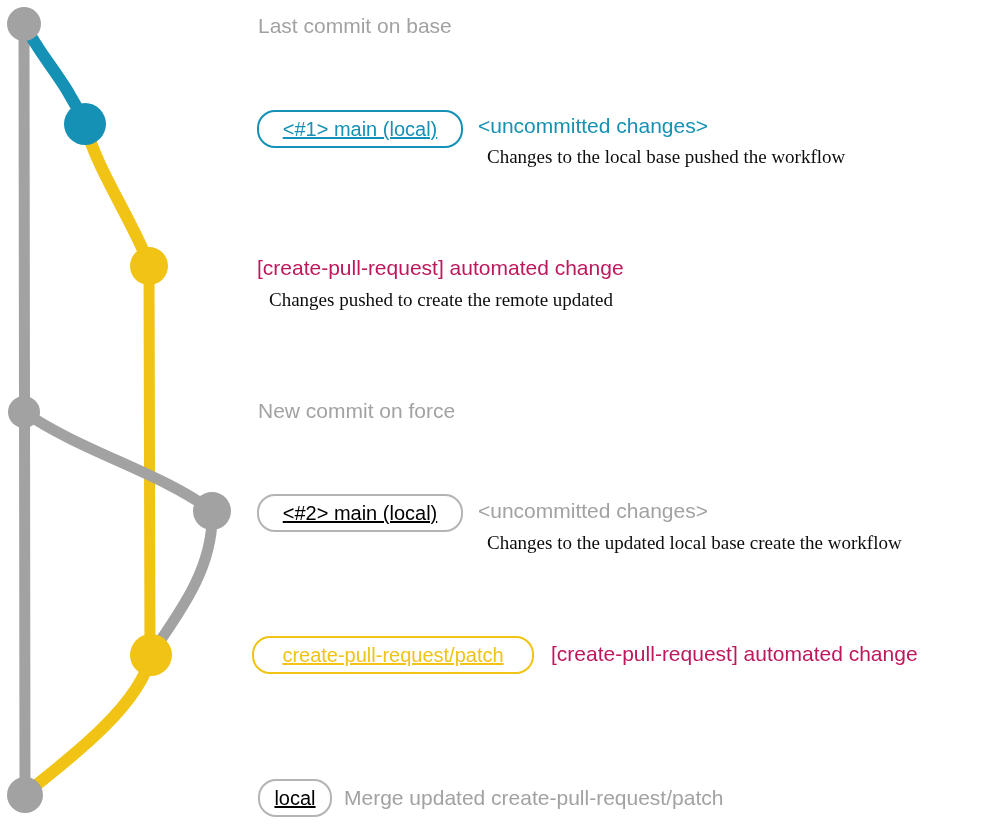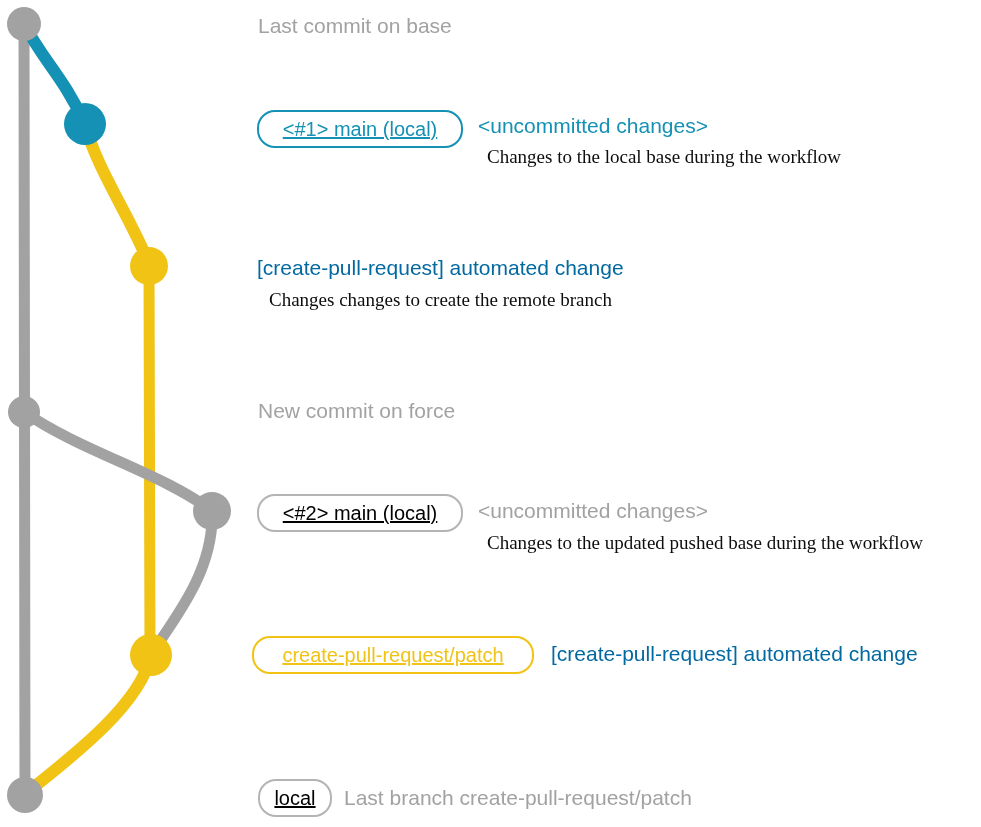--- a/index.html
+++ b/index.html
@@ -10,21 +10,21 @@
     -webkit-font-smoothing:antialiased;
   }
   .stage { position:relative; width:981px; height:827px; background:#ffffff; overflow:hidden; }
   .graph { position:absolute; left:0; top:0; }
   .lbl {
     position:absolute; white-space:nowrap;
     font-size:21px; line-height:26px; font-weight:400;
   }
   .gray   { color:#a2a2a2; }
   .blue   { color:#1491b4; }
-  .yellow { color:#0369a1; }
+  .yellow { color:#be185d; }
   .note {
     position:absolute; white-space:nowrap;
     font-family:"Liberation Serif", serif;
     font-size:19px; line-height:24px; color:#0d0d0d;
   }
   .refbox {
     position:absolute; display:flex; align-items:center; justify-content:center;
     height:38px; border:2px solid; border-radius:18px;
     font-size:20px; line-height:20px; white-space:nowrap; background:#ffffff;text-decoration:underline;
   }
@@ -61,36 +61,36 @@
     <circle cx="151" cy="655" r="21" fill="#f0c315"></circle>
     <circle cx="25" cy="795" r="18" fill="#a2a2a2"></circle>
   </svg>
 
   <div class="lbl gray" style="left:258px; top:13px">Last commit on base</div>
 
   <div class="refbox blue" style="left:257px; top:110px; width:206px">
     <span>&lt;#1&gt; main (local)</span>
   </div>
   <div class="lbl blue" style="left:478px; top:113px">&lt;uncommitted changes&gt;</div>
-  <div class="note" style="left:487px; top:145px">Changes to the local base during the workflow</div>
+  <div class="note" style="left:487px; top:145px">Changes to the local base pushed the workflow</div>
 
   <div class="lbl yellow" style="left:257px; top:255px">[create-pull-request] automated change</div>
-  <div class="note" style="left:269px; top:288px">Changes changes to create the remote branch</div>
+  <div class="note" style="left:269px; top:288px">Changes pushed to create the remote updated</div>
 
   <div class="lbl gray" style="left:258px; top:398px">New commit on force</div>
 
   <div class="refbox grayb" style="left:257px; top:494px; width:206px">
     <span>&lt;#2&gt; main (local)</span>
   </div>
   <div class="lbl gray" style="left:478px; top:498px">&lt;uncommitted changes&gt;</div>
-  <div class="note" style="left:487px; top:531px">Changes to the updated pushed base during the workflow</div>
+  <div class="note" style="left:487px; top:531px">Changes to the updated local base create the workflow</div>
 
   <div class="refbox yellowb" style="left:252px; top:636px; width:282px">
     <span>create-pull-request/patch</span>
   </div>
   <div class="lbl yellow" style="left:551px; top:641px">[create-pull-request] automated change</div>
 
   <div class="refbox grayb" style="left:258px; top:779px; width:74px">
     <span>local</span>
   </div>
-  <div class="lbl gray" style="left:344px; top:785px">Last branch create-pull-request/patch</div>
+  <div class="lbl gray" style="left:344px; top:785px">Merge updated create-pull-request/patch</div>
 
 </div>
 
 </body></html>

